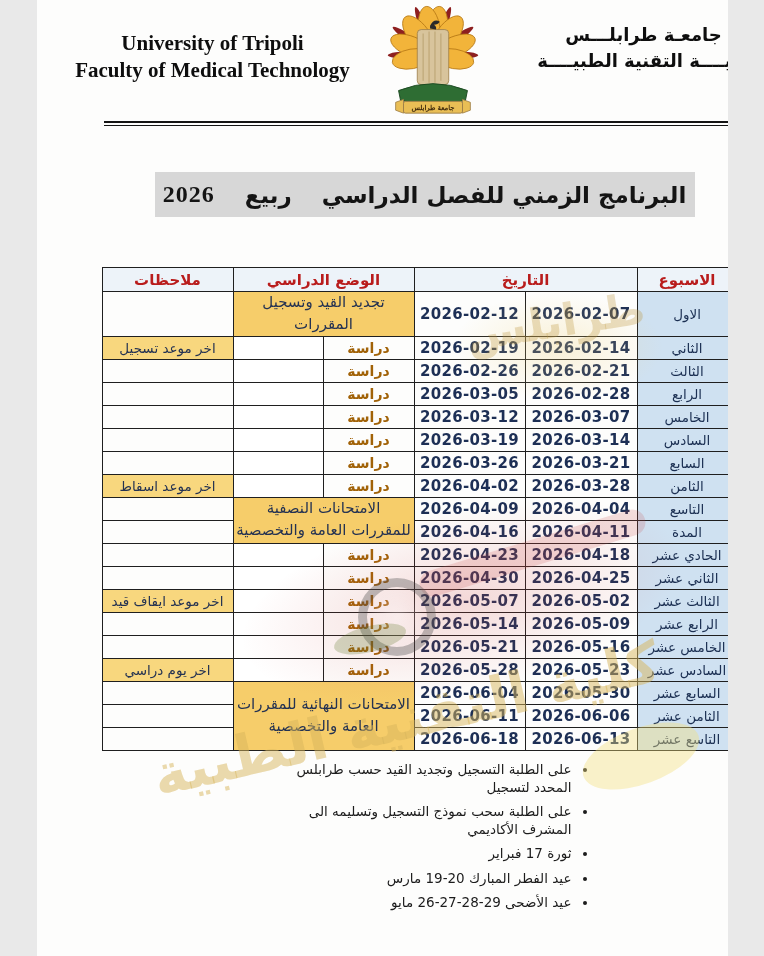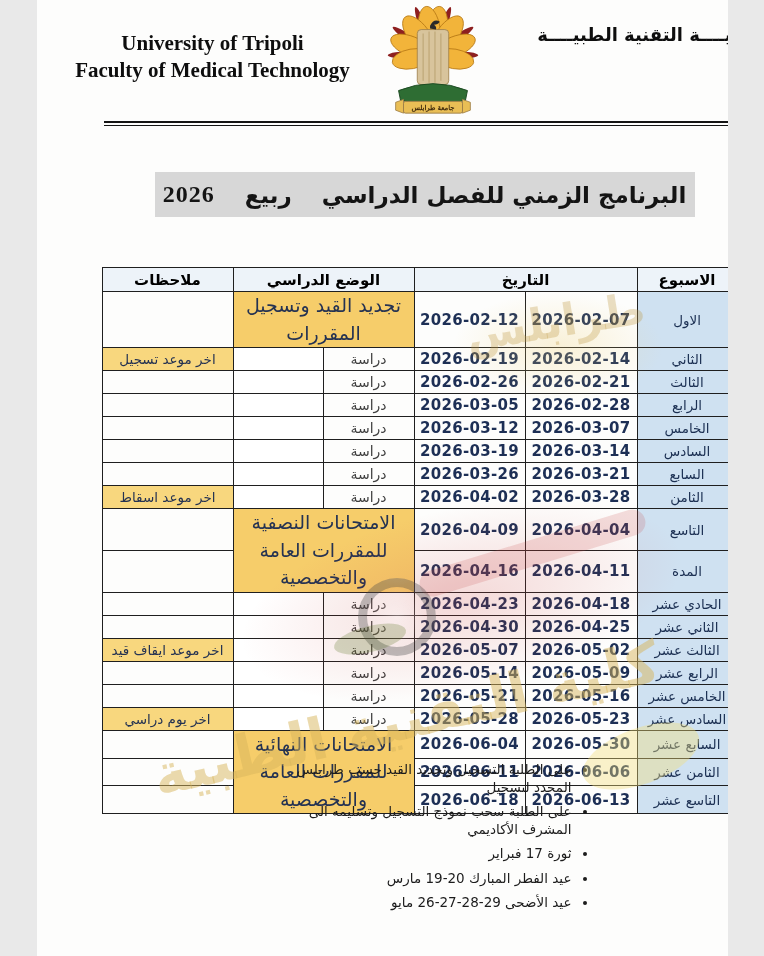--- a/index.html
+++ b/index.html
@@ -41,29 +41,29 @@
   table.schedule {
     position:absolute; left:65px; top:267px; width:635px;
     border-collapse:collapse; direction:rtl; table-layout:fixed; z-index:1;
   }
   .schedule th, .schedule td {
     border:1px solid #1f1f1f; height:23px; padding:0 2px;
     text-align:center; vertical-align:middle; overflow:hidden;
     font-family:"DejaVu Sans", sans-serif;
   }
   .schedule thead th {
-    height:24px; background:#edf3f9; font-size:15px; font-weight:bold; color:#000000;
+    height:24px; background:#edf3f9; font-size:15px; font-weight:bold; color:#b91c1c;
   }
   .week-cell  { background:#cfe1f1; font-size:13.5px; font-weight:400; color:#1b2f52; }
   .date-cell  { font-size:15px; font-weight:bold; color:#1d2f55;
                 font-family:"Liberation Sans", sans-serif; letter-spacing:.3px; }
-  .status-study { font-size:14px; font-weight:400; color:#404040; }
+  .status-study { font-size:14px; font-weight:700; color:#a16207; }
   .status-empty { background:#ffffff; }
   .gold       { background:#f6cd6a; }
-  .status-merged { font-size:19px; line-height:1.45; font-weight:500; color:#243252; }
+  .status-merged { font-size:15px; line-height:1.45; font-weight:500; color:#243252; }
   .notes-cell { font-size:13.5px; font-weight:500; color:#243252; }
   .note-gold  { background:#f8d77e; }
 
   
   .notes {
     position:absolute; right:136px; top:761px; width:332px; direction:rtl;
     font-family:"DejaVu Sans", sans-serif; color:#1c1c1c; z-index:1;
   }
   .notes-heading { font-size:13.5px; font-weight:600; margin:0 64px 16px 0; }
   .notes ul { list-style:disc; margin:0; padding:0 20px 0 0; }
@@ -133,20 +133,21 @@
       <path d="M62 22 q4 -8 10 -4 q-2 3 -6 3 q3 2 2 5 l-6 -1 z" fill="#2a2a2a"></path>
       <path d="M30 88 Q65 74 100 88 L98 98 Q65 106 32 98 Z" fill="#2e6d33" stroke="#1d4a22" stroke-width="1"></path>
       <path d="M27 100 l8 -3 v14 l-8 -3 z" fill="#e9be55" stroke="#9a7c46" stroke-width="0.8"></path>
       <path d="M103 100 l-8 -3 v14 l8 -3 z" fill="#e9be55" stroke="#9a7c46" stroke-width="0.8"></path>
       <rect x="35" y="99" width="60" height="12" rx="2" fill="#e9be55" stroke="#9a7c46" stroke-width="0.9"></rect>
       <text x="65" y="108" text-anchor="middle" font-size="7" font-weight="bold" fill="#3f2a0c">جامعة طرابلس</text>
     </svg>
   </div>
 
   <div class="ar-block">
+    <div>جامعـة طرابلـــس</div>
     <div>كليــــة التقنية الطبيــــة</div>
   </div>
 
   <div class="double-rule"></div>
 
   <div class="title-bar">
     <span>البرنامج الزمني للفصل الدراسي</span>
     <span>ربيع</span>
     <span class="year">2026</span>
   </div>

